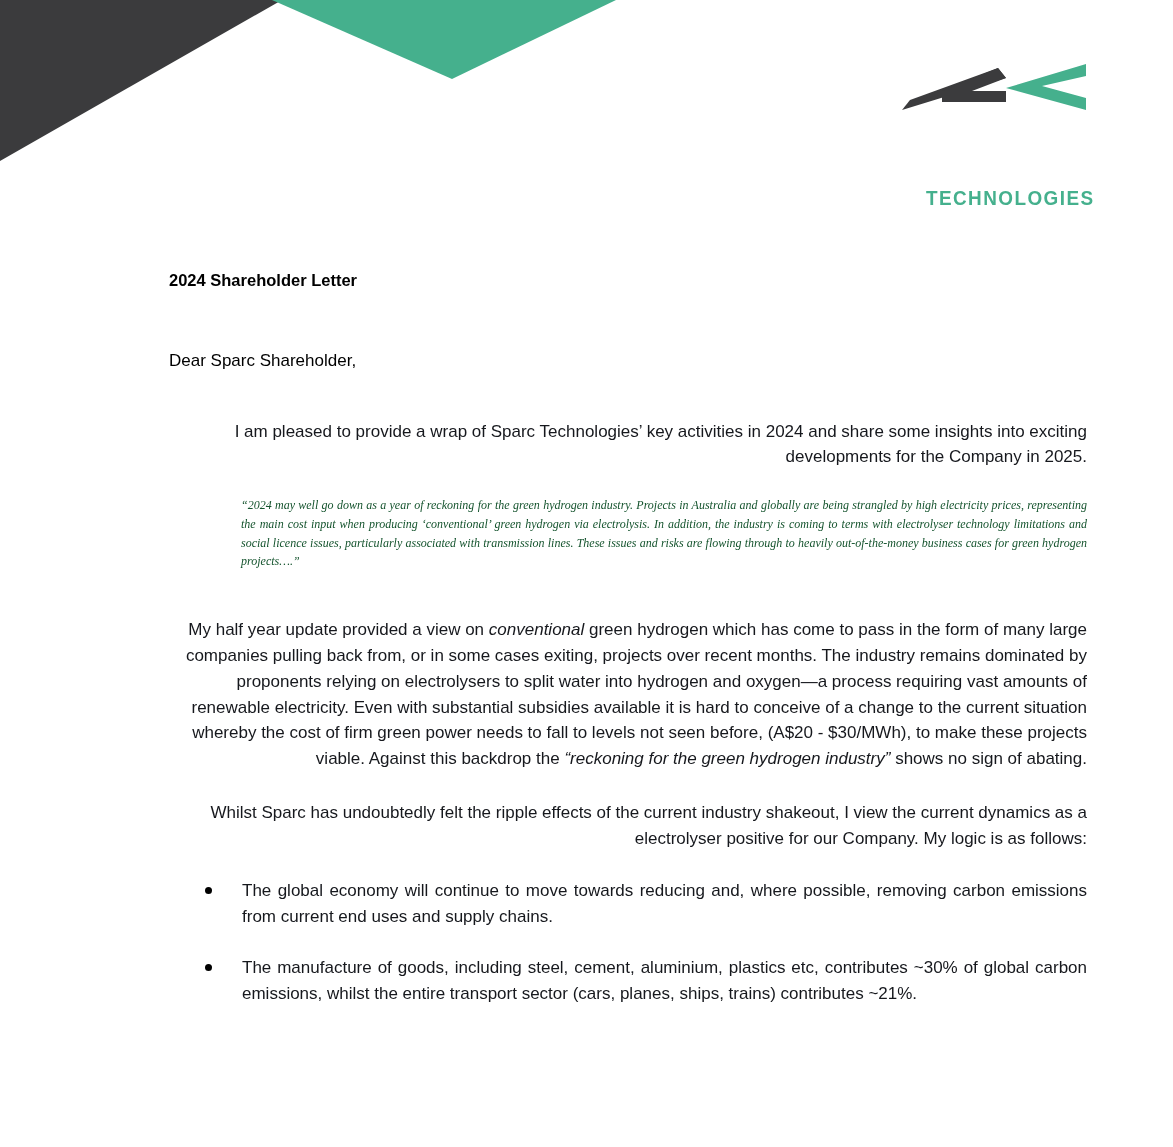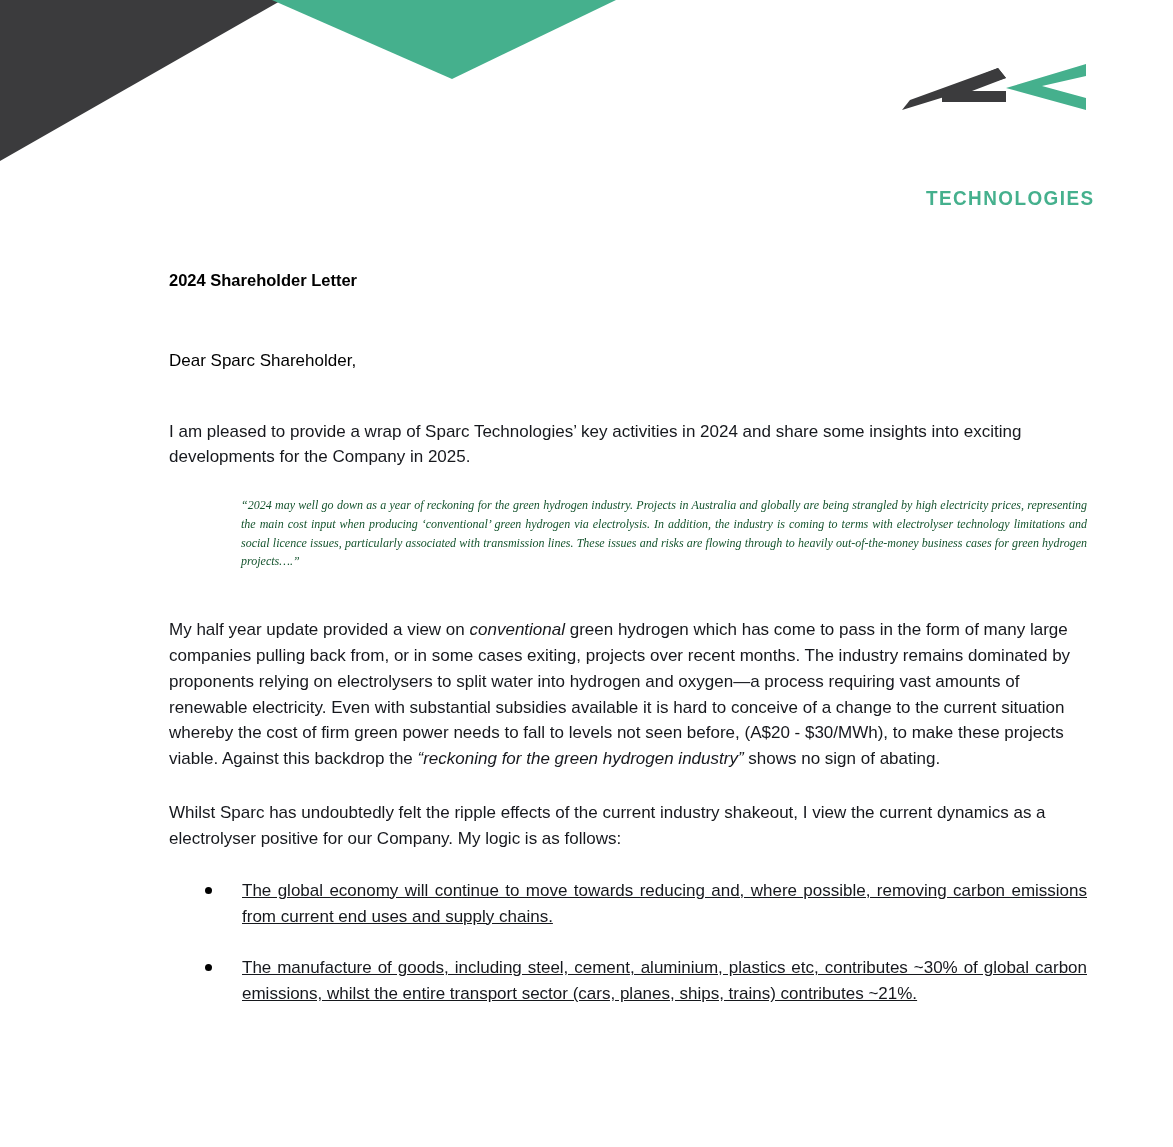--- a/index.html
+++ b/index.html
@@ -87,21 +87,21 @@
   }
   .salutation {
     font-size: 17px;
     line-height: 1.3;
     margin: 59px 0 0 0;
   }
   p.body-text {
     font-size: 17px;
     line-height: 1.52;
     margin: 46px 0 0 0;
-    text-align: left;
+    text-align: right;
     color: #16181d;
   }
   p.body-text.tight {
     margin-top: 28px;
   }
   .quote {
     margin: 26px 0 0 72px;
     width: 846px;
     font-size: 12px;
     line-height: 1.56;
@@ -121,21 +121,20 @@
   ul.bullets li {
     position: relative;
     margin: 0 0 26px 0;
     padding-left: 73px;
     width: 845px;
     box-sizing: content-box;
     font-size: 17px;
     line-height: 1.52;
     text-align: justify;
     color: #16181d;
-    text-decoration: underline;
   }
   ul.bullets li:last-child { margin-bottom: 0; }
   ul.bullets li .bullet-dot {
     position: absolute;
     left: 36px;
     top: 0.52em;
     width: 7px;
     height: 7px;
     background: #000;
     border-radius: 50%;

